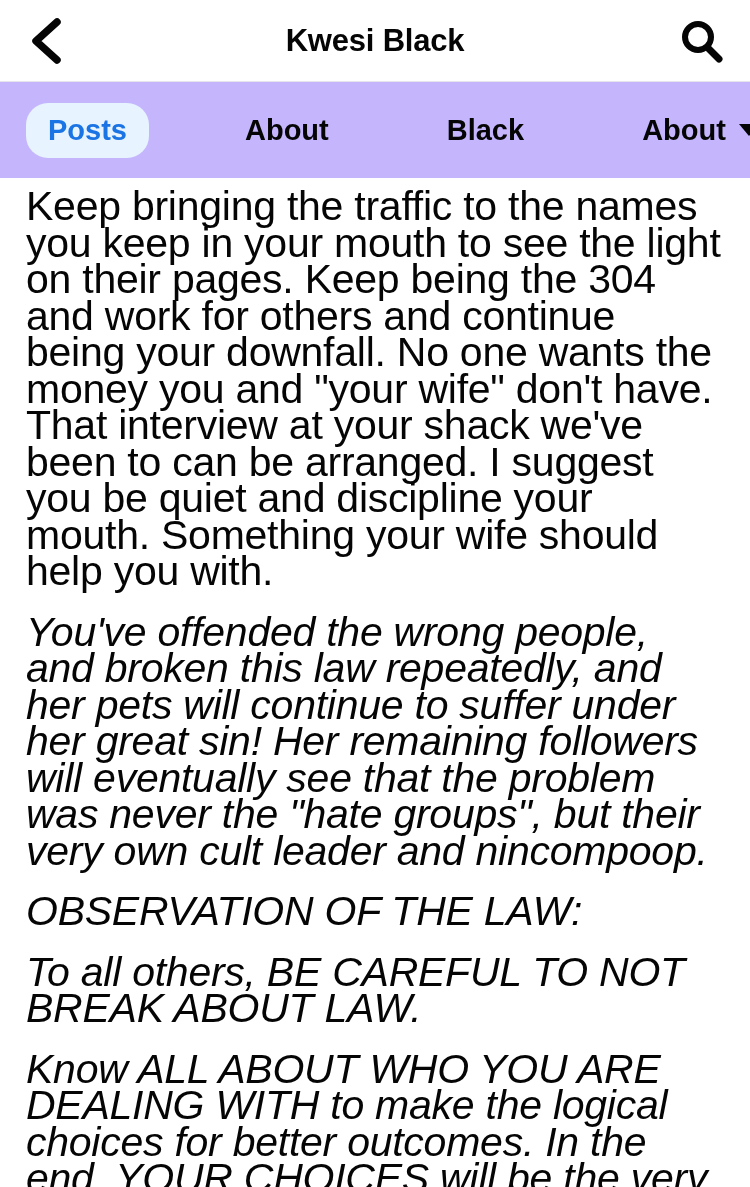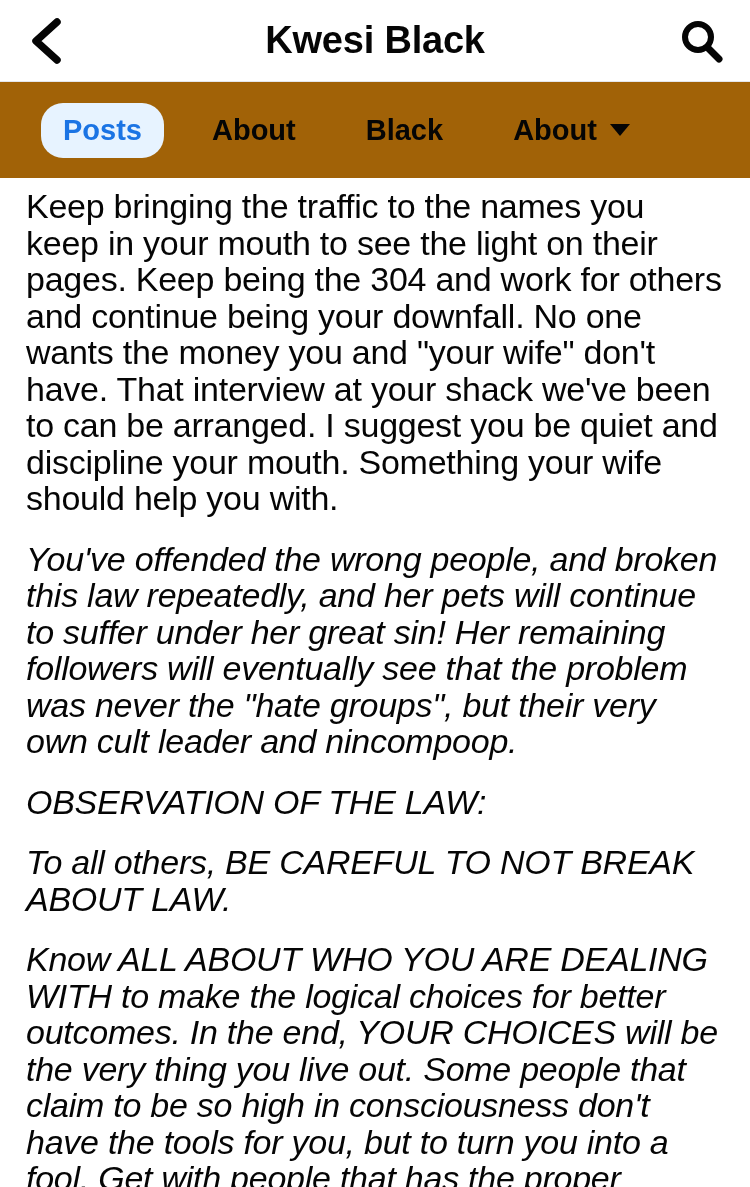--- a/index.html
+++ b/index.html
@@ -36,21 +36,21 @@
     transform: translateY(-50%);
     width: 54px;
     height: 54px;
     display: flex;
     align-items: center;
     justify-content: center;
     cursor: pointer;
   }
   .back-btn svg { display: block; }
   .header-title {
-    font-size: 38px;
+    font-size: 31px;
     font-weight: bold;
     color: #050505;
     letter-spacing: -0.2px;
   }
   .search-btn {
     position: absolute;
     right: 22px;
     top: 50%;
     transform: translateY(-50%);
     width: 54px;
@@ -61,22 +61,23 @@
     cursor: pointer;
   }
   .search-btn svg { display: block; }
 
   
   .tabs {
     height: 96px;
     flex: 0 0 96px;
     display: flex;
     align-items: center;
-    padding-left: 41px;
-    background: #a16207;
+    padding-left: 26px;
+    background: #c4b5fd;
+    gap: 48px;
   }
   .tab {
     font-size: 29px;
     font-weight: bold;
     color: #050505;
     padding: 11px 22px;
     border-radius: 22px;
     margin-right: 26px;
     cursor: pointer;
     white-space: nowrap;
@@ -97,21 +98,21 @@
     border-top: 12px solid #050505;
   }
 
   
   .post-body {
     flex: 1 1 auto;
     padding: 10px 26px 0 26px;
     overflow: hidden;
   }
   .post-body p {
-    font-size: 34px;
+    font-size: 41px;
     line-height: 36.5px;
     color: #050505;
     letter-spacing: -0.25px;
   }
   .post-body p + p { margin-top: 24px; font-style: italic; }
 </style>
 </head>
 <body>
 
 <div class="screen">

